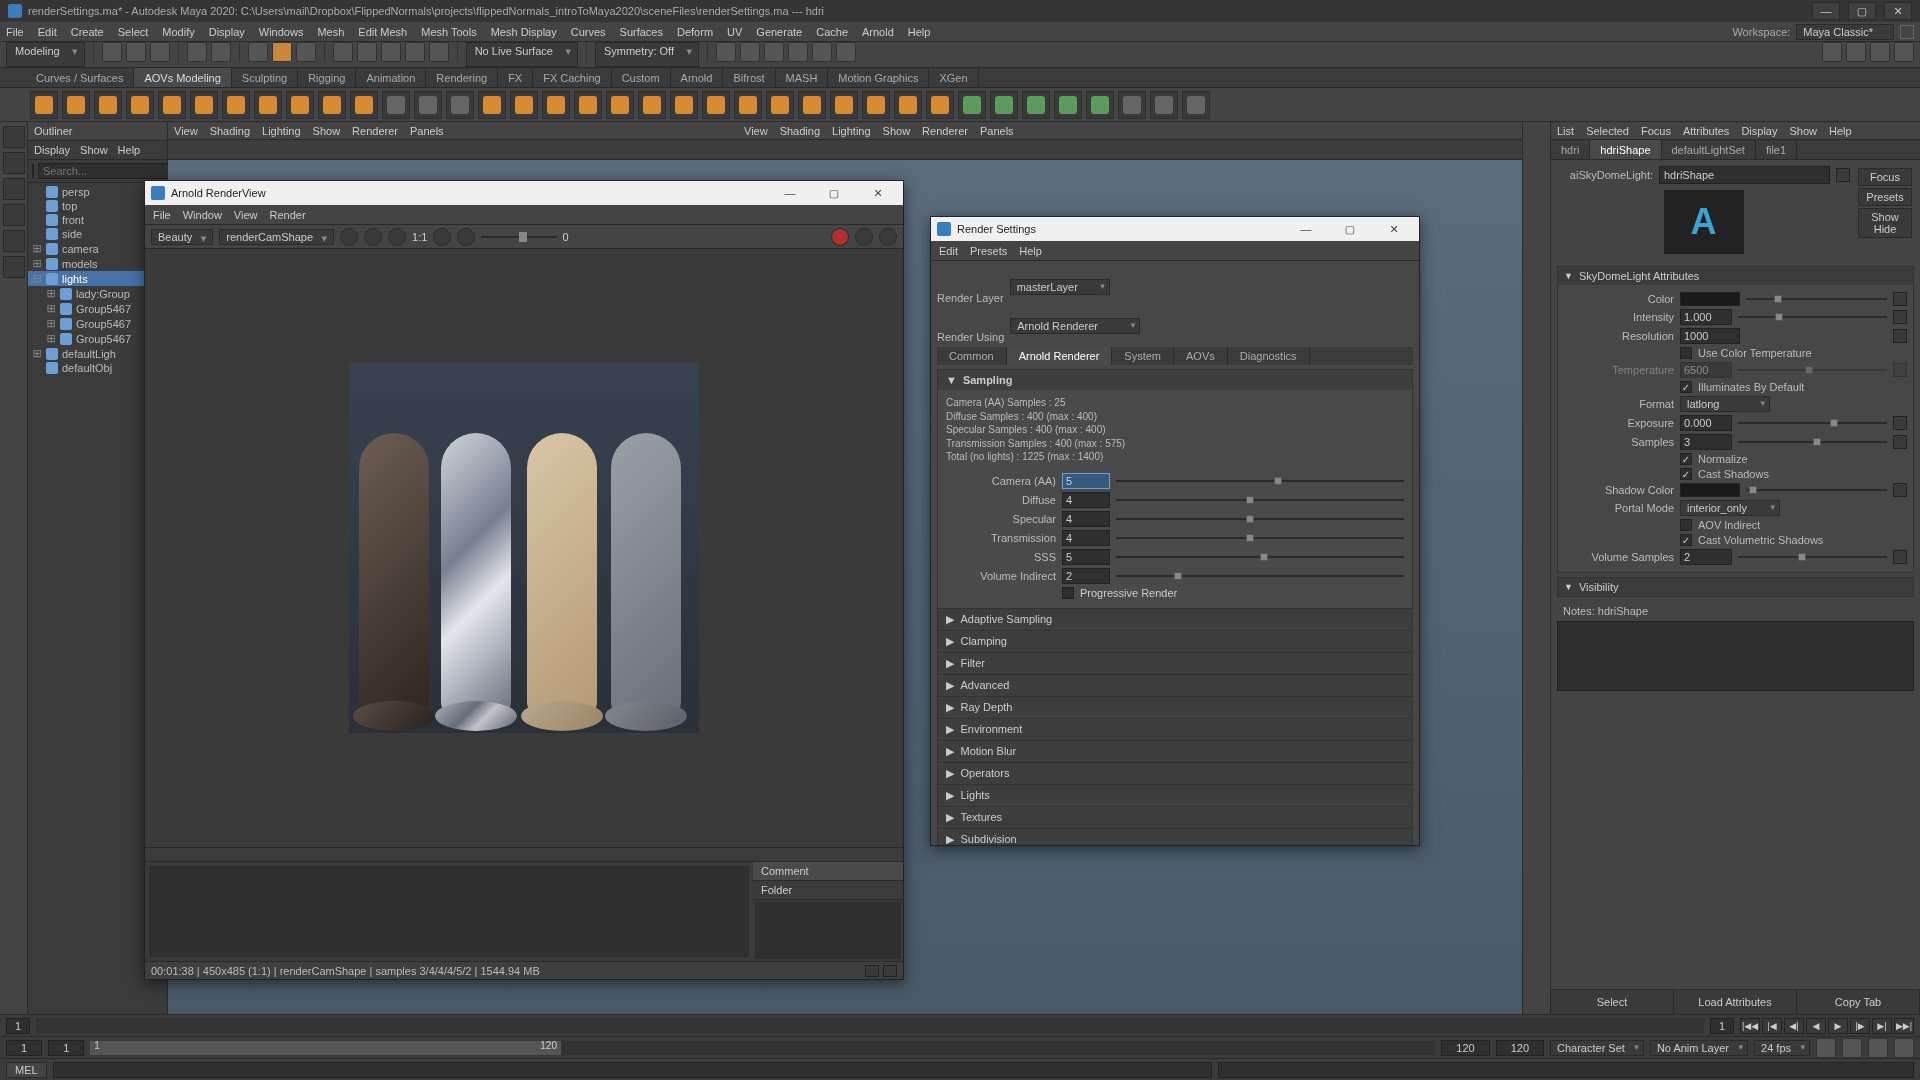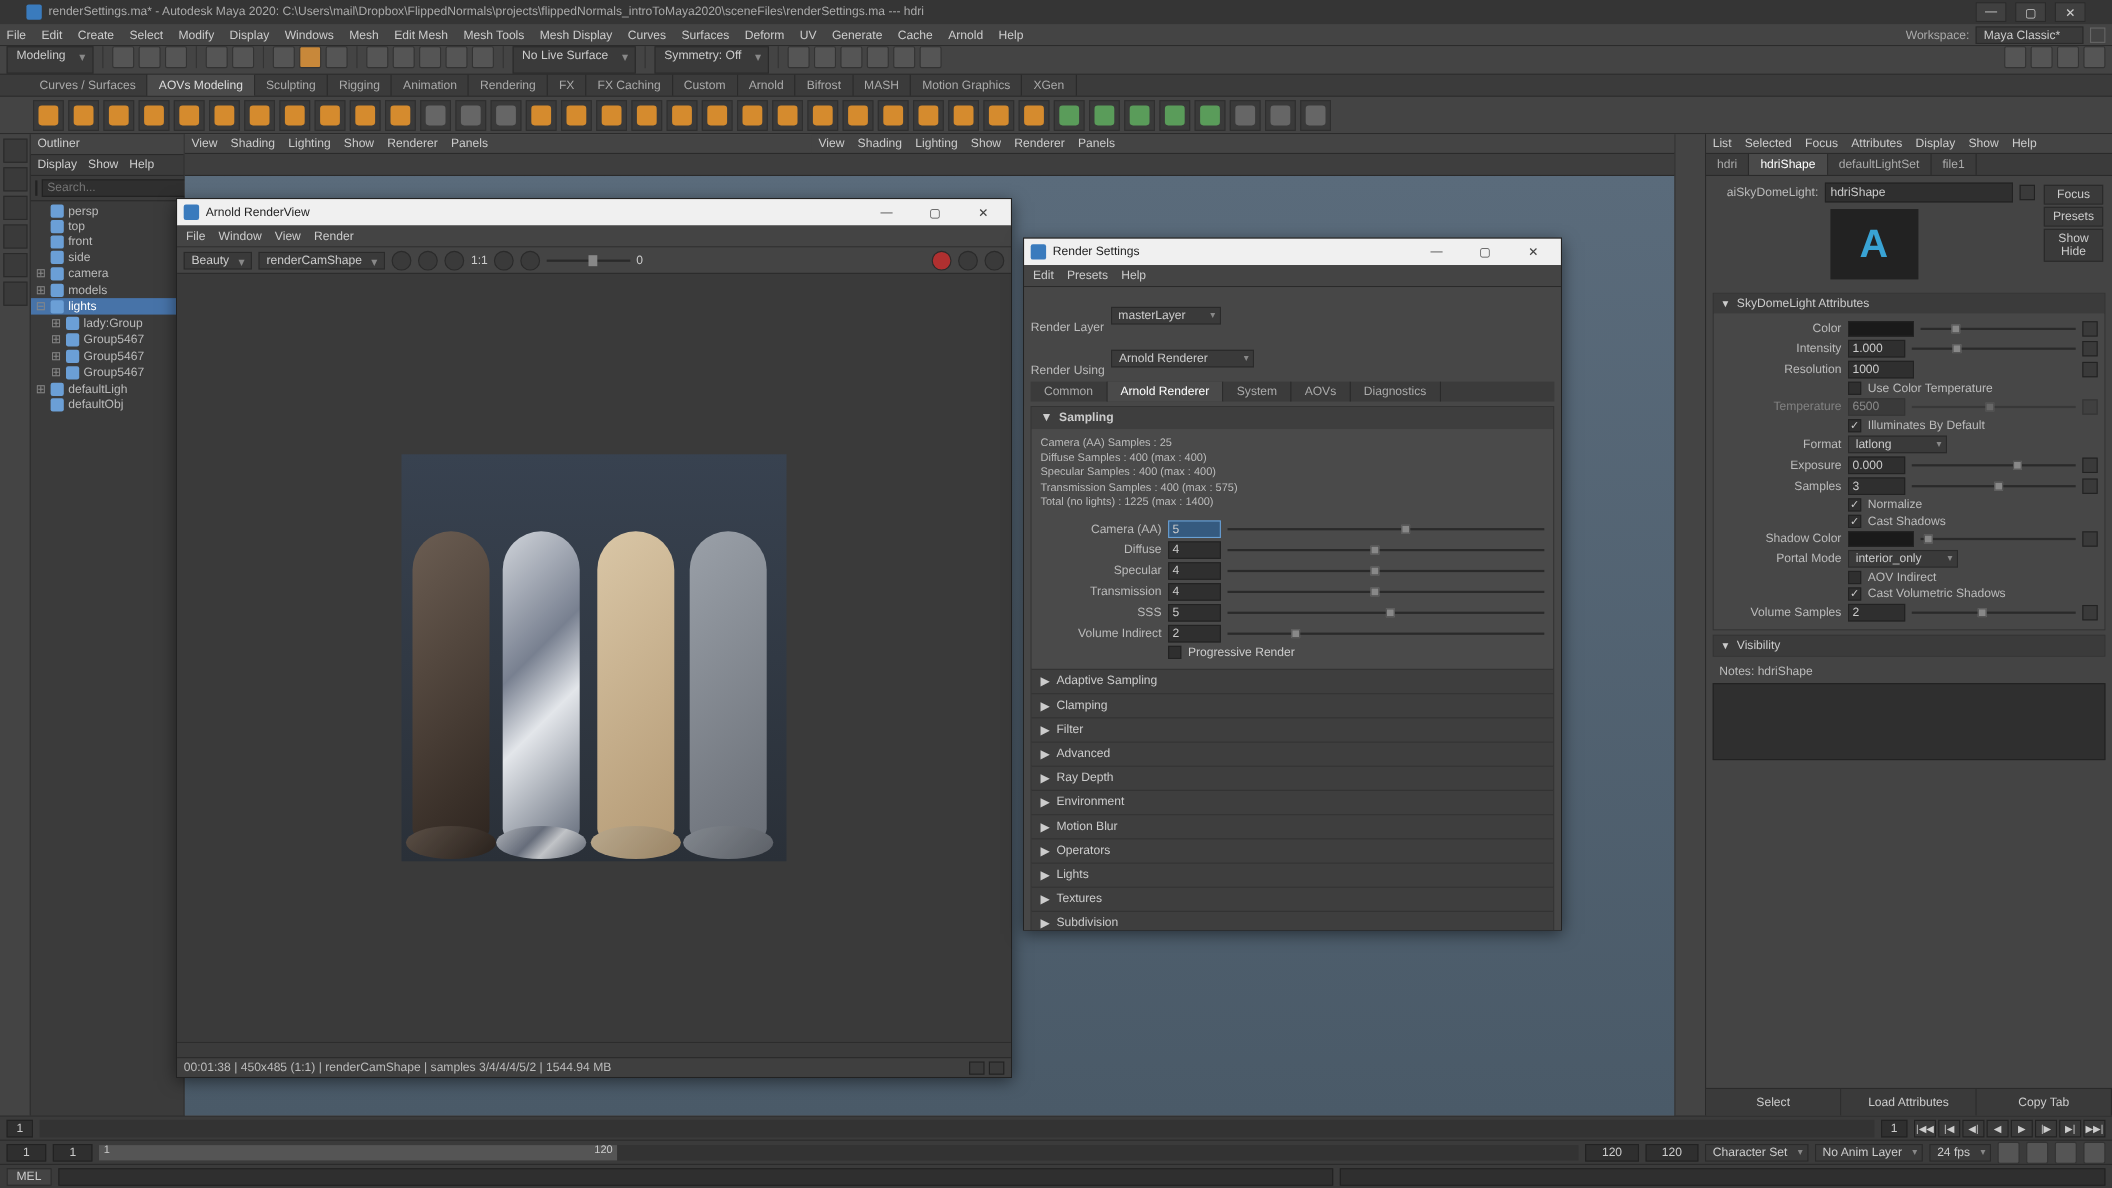--- a/index.html
+++ b/index.html
@@ -1,17 +1,17 @@
 <!DOCTYPE html>
 <html><head>
 <meta charset="utf-8">
 <style>
 * { margin:0; padding:0; box-sizing:border-box; font-family: "Segoe UI", Tahoma, sans-serif; font-size:11px; user-select:none; }
 body { background:#444; color:#ccc; width:1920px; height:1080px; overflow:hidden; position:relative; }
-.titlebar { height:22px; background:#353535; display:flex; align-items:center; padding:0 24px; color:#aaa; font-size:11px; gap:6px;text-align:right; }
+.titlebar { height:22px; background:#353535; display:flex; align-items:center; padding:0 8px; color:#aaa; font-size:11px; gap:6px;text-align:right; }
 .titlebar .spacer { flex:1; }
 .wbtn { width:28px; height:18px; background:#404040; border:1px solid #2a2a2a; display:inline-flex; align-items:center; justify-content:center; color:#ccc; font-size:11px; margin-left:2px;}
 .menubar { height:20px; background:#444; display:flex; align-items:center; padding-left:6px; gap:14px; color:#ccc; border-bottom:1px solid #2a2a2a; }
 .menubar-right { margin-left:auto; display:flex; align-items:center; gap:6px; padding-right:6px;}
 .wslabel { color:#aaa; }
 .wsdrop { background:#3a3a3a; border:1px solid #2a2a2a; padding:1px 20px 1px 6px; position:relative; }
 .toolbar1 { height:26px; background:#444; display:flex; padding:0 6px; gap:4px; border-bottom:1px solid #2a2a2a;}
 .drop { background:#3a3a3a; border:1px solid #2a2a2a; padding:2px 24px 2px 8px; position:relative; color:#ccc;}
 .drop:after { content:"▾"; position:absolute; right:6px; top:2px; color:#888;}
 .tbicon { width:20px; height:20px; background:#555; border:1px solid #333; border-radius:2px; }
@@ -582,21 +582,21 @@
   <span class="tbicon"></span>
   <span class="tbicon"></span>
 </div>
 
 <div class="melRow">
   <span class="mel">MEL</span>
   <div class="fld"></div>
   <div class="fld" style="flex:.6"></div>
 </div>
 
-<div class="win" style="left:160px; top:180px; width:760px; height:800px; display:flex; flex-direction:column;">
+<div class="win" style="left:144px; top:180px; width:760px; height:800px; display:flex; flex-direction:column;">
   <div class="winTitle">
     <span class="mico"></span>
     <span>Arnold RenderView</span>
     <span class="spacer"></span>
     <span class="wbtn2">—</span>
     <span class="wbtn2">▢</span>
     <span class="wbtn2">✕</span>
   </div>
   <div class="winMenu">
     <span>File</span>
@@ -624,20 +624,28 @@
   </div>
   <div class="rvView">
     <div class="rvImage">
       <div class="statue s1"></div>
       <div class="statue s2"></div>
       <div class="statue s3"></div>
       <div class="statue s4"></div>
     </div>
   </div>
   <div class="rvScrub"></div>
+  <div class="rvBottom">
+    <div class="big"></div>
+    <div class="tabs">
+      <div class="t active">Comment</div>
+      <div class="t">Folder</div>
+      <div style="flex:1;background:#2f2f2f;margin:2px;"></div>
+    </div>
+  </div>
   <div class="rvStatus">
     <span>00:01:38 | 450x485 (1:1) | renderCamShape  | samples 3/4/4/4/5/2 | 1544.94 MB</span>
     <span style="flex:1"></span>
     <span style="width:14px;height:12px;background:#3a3a3a;border:1px solid #222;margin-left:4px;"></span>
     <span style="width:14px;height:12px;background:#3a3a3a;border:1px solid #222;margin-left:4px;"></span>
   </div>
 </div>
 
 <div class="win" style="left:930px; top:216px; width:490px; height:630px; display:flex; flex-direction:column; z-index:60;">
   <div class="winTitle">

